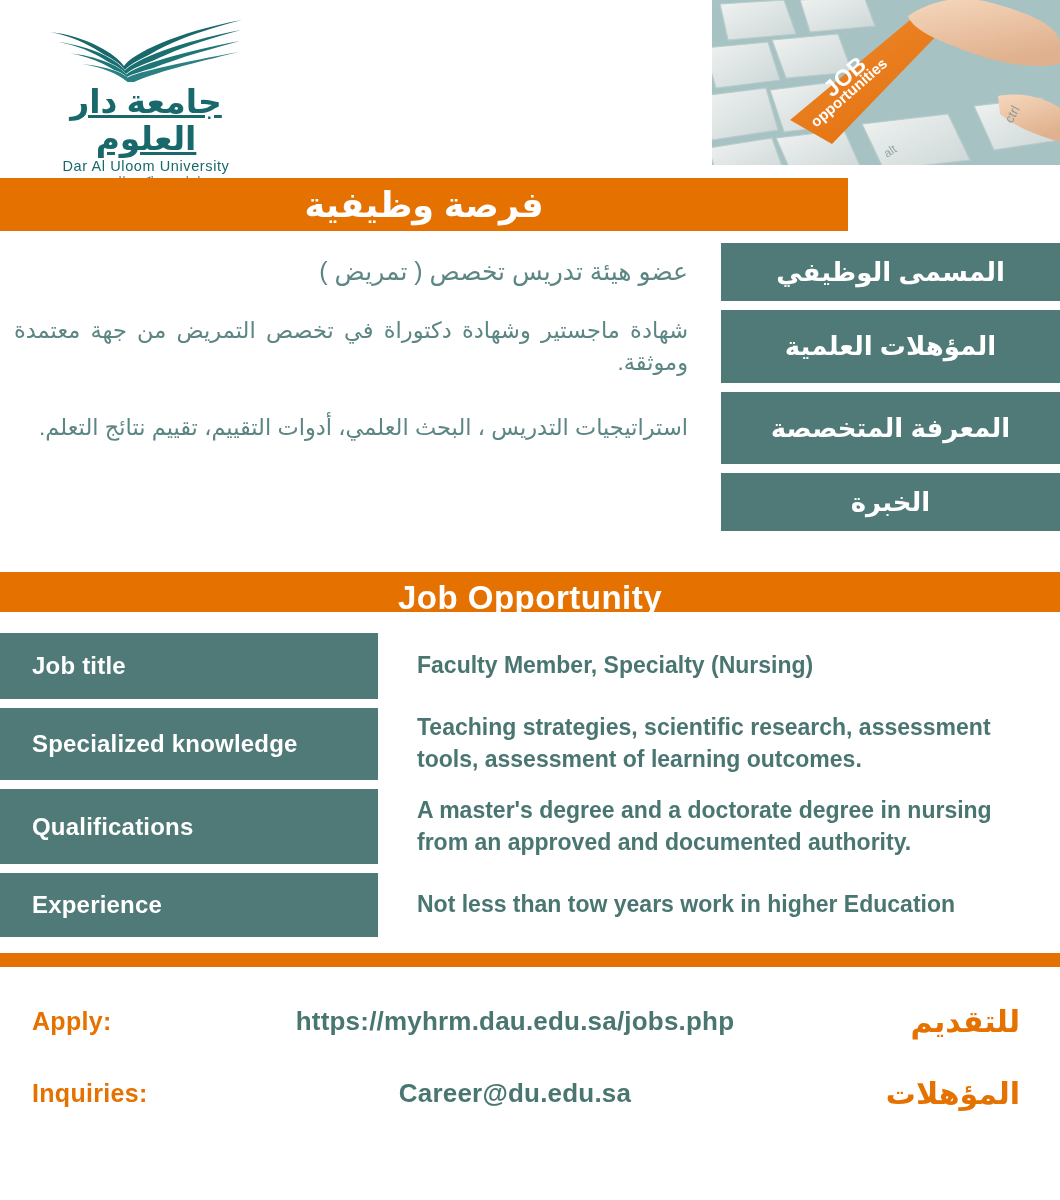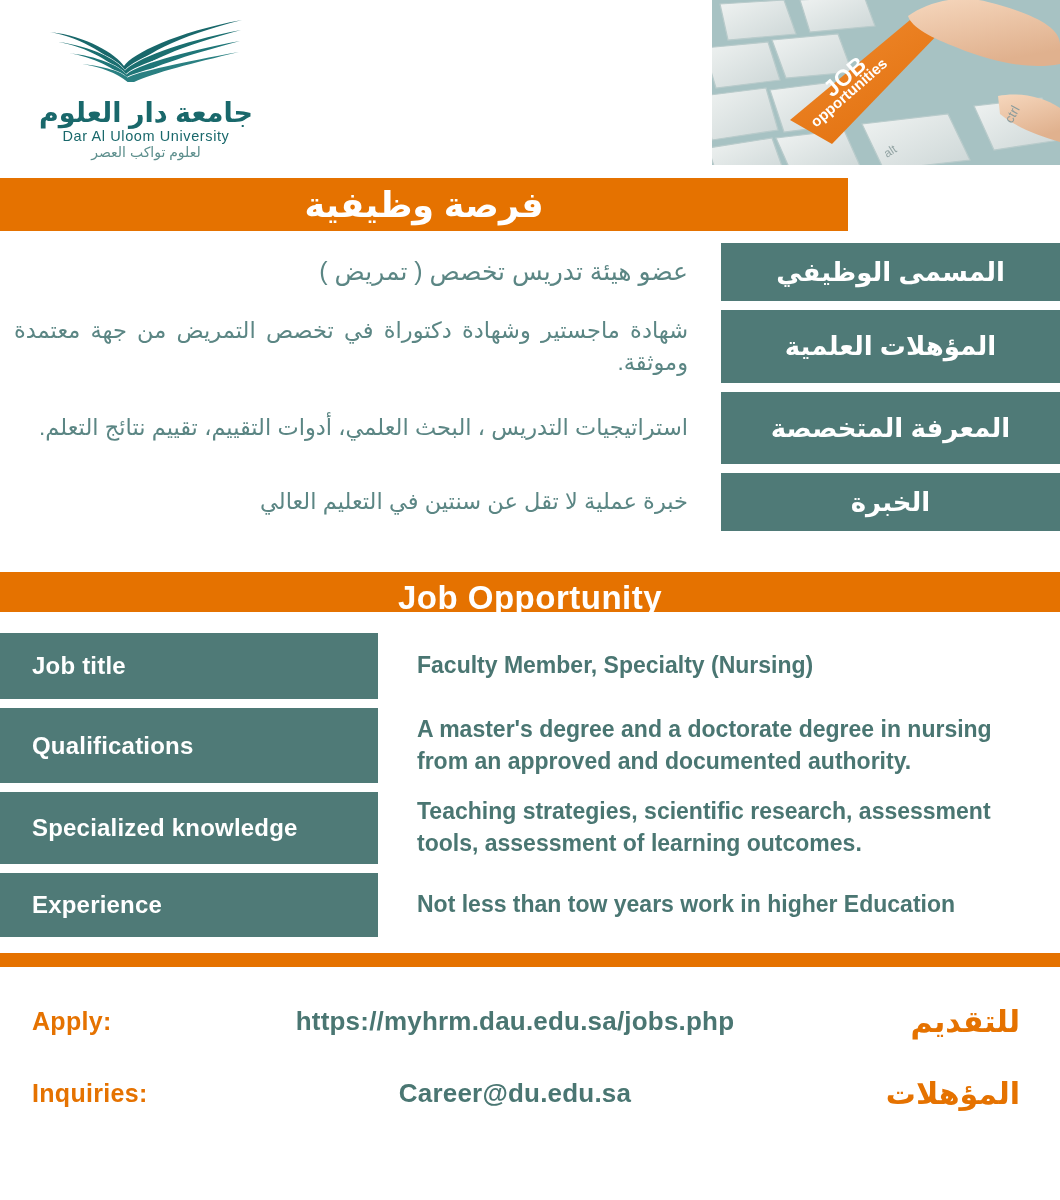--- a/index.html
+++ b/index.html
@@ -32,27 +32,28 @@
     width: 240px;
     text-align: center;
   }
   .logo-mark {
     width: 200px;
     height: 68px;
     margin: 0 auto;
     display: block;
   }
   .logo-ar {
-    font-size: 27px;
+    font-size: 33px;
     font-weight: bold;
     color: #19686b;
     letter-spacing: 1px;
-    margin-top: 16px;
+    margin-top: 2px;
     line-height: 1.12;
     direction: rtl;
+    text-decoration: underline;
   }
   .logo-en {
     font-size: 14.5px;
     color: #19686b;
     letter-spacing: 0.6px;
     margin-top: 1px;
     line-height: 1.1;
   }
   .logo-tag {
     font-size: 14px;
@@ -330,41 +331,40 @@
     <div class="ar-value">شهادة ماجستير وشهادة دكتوراة في تخصص التمريض من جهة معتمدة وموثقة.</div>
   </div>
 
   <div class="ar-row ar-row-3">
     <div class="ar-label">المعرفة المتخصصة</div>
     <div class="ar-value">استراتيجيات التدريس ، البحث العلمي، أدوات التقييم، تقييم نتائج التعلم.</div>
   </div>
 
   <div class="ar-row ar-row-4">
     <div class="ar-label">الخبرة</div>
-    <div class="ar-value">خبرة عملية لا تقل عن سنتين في التعليم العالي</div>
   </div>
 </div>
 
 <div class="bar-orange section-en-title">Job Opportunity</div>
 
 <div class="en-table">
 
   <div class="en-row en-row-1">
     <div class="en-label">Job title</div>
     <div class="en-value">Faculty Member, Specialty (Nursing)</div>
   </div>
 
+  <div class="en-row en-row-3">
+    <div class="en-label">Specialized knowledge</div>
+    <div class="en-value">Teaching strategies, scientific research, assessment tools, assessment of learning outcomes.</div>
+  </div>
+
   <div class="en-row en-row-2">
     <div class="en-label">Qualifications</div>
     <div class="en-value">A master's degree and a doctorate degree in nursing from an approved and documented authority.</div>
-  </div>
-
-  <div class="en-row en-row-3">
-    <div class="en-label">Specialized knowledge</div>
-    <div class="en-value">Teaching strategies, scientific research, assessment tools, assessment of learning outcomes.</div>
   </div>
 
   <div class="en-row en-row-4">
     <div class="en-label">Experience</div>
     <div class="en-value">Not less than tow years work in higher Education</div>
   </div>
 </div>
 
 <div class="divider-orange"></div>
 

